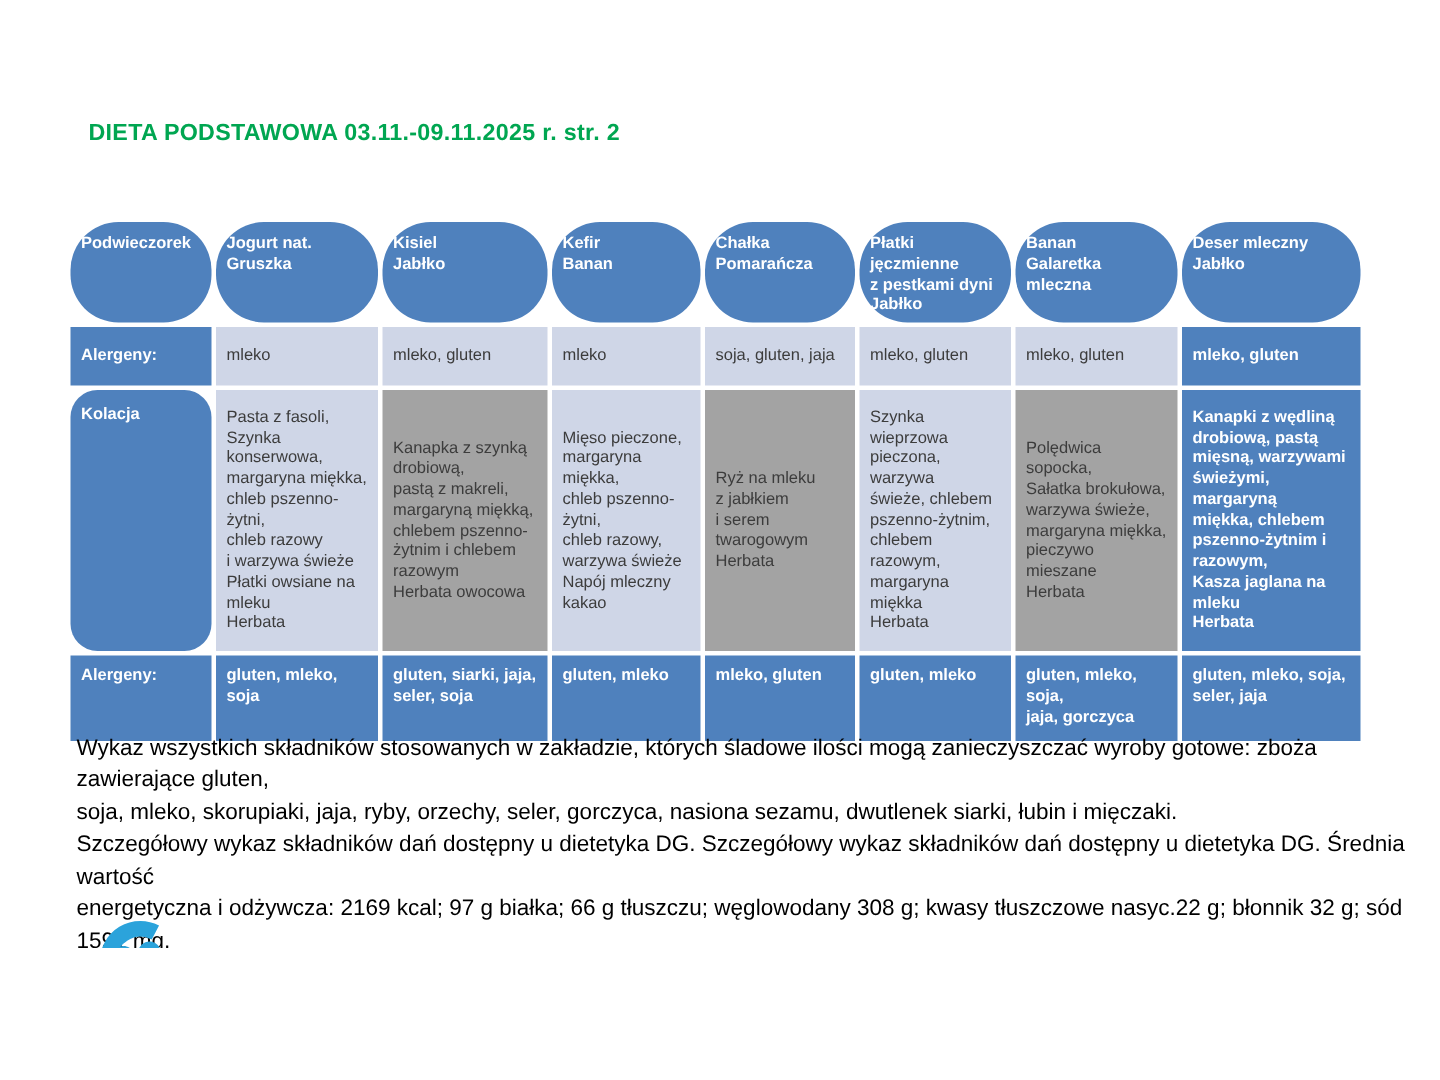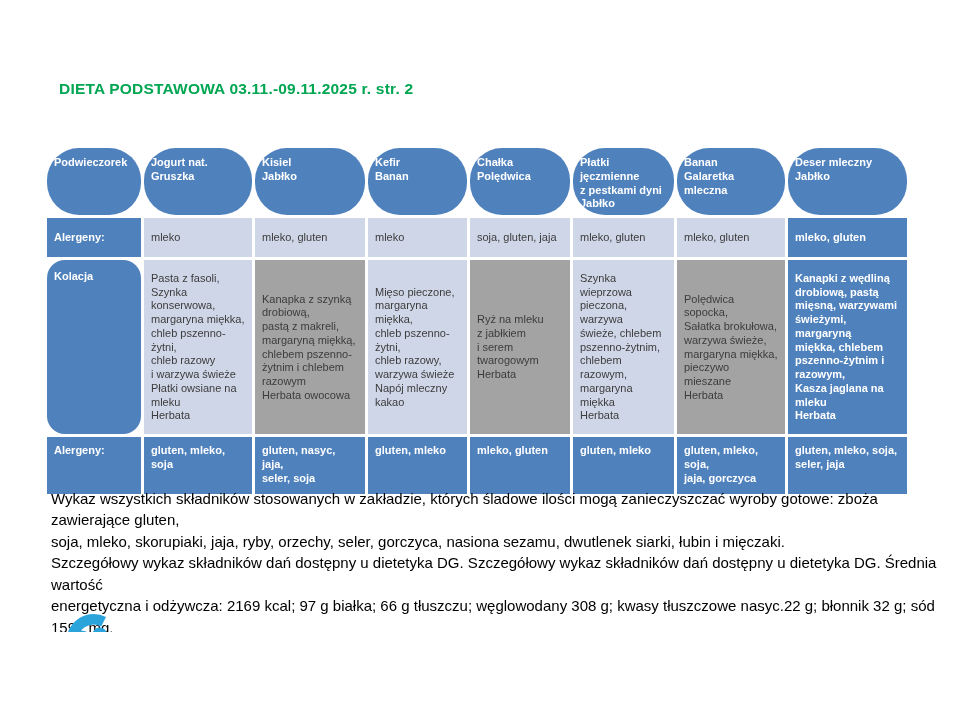--- a/index.html
+++ b/index.html
@@ -63,21 +63,21 @@
     <tbody>
         <tr class="r0">
       <td class="blue lbl">Podwieczorek</td>
       <td class="blue">Jogurt nat.
 Gruszka</td>
       <td class="blue">Kisiel
 Jabłko</td>
       <td class="blue">Kefir
 Banan</td>
       <td class="blue">Chałka
-Polędwica</td>
+Pomarańcza</td>
       <td class="blue">Płatki jęczmienne
 z pestkami dyni
 Jabłko</td>
       <td class="blue">Banan
 Galaretka mleczna</td>
       <td class="blue">Deser mleczny
 Jabłko</td>
     </tr>
     <tr class="r1">
       <td class="blue lbl">Alergeny:</td>
@@ -137,21 +137,21 @@
 świeżymi, margaryną
 miękka, chlebem
 pszenno-żytnim i
 razowym,
 Kasza jaglana na mleku
 Herbata</td>
     </tr>
     <tr class="r3">
       <td class="blue lbl">Alergeny:</td>
       <td class="blue">gluten, mleko, soja</td>
-      <td class="blue">gluten, nasyc, jaja,
+      <td class="blue">gluten, siarki, jaja,
 seler, soja</td>
       <td class="blue">gluten, mleko</td>
       <td class="blue">mleko, gluten</td>
       <td class="blue">gluten, mleko</td>
       <td class="blue">gluten, mleko, soja,
 jaja, gorczyca</td>
       <td class="blue">gluten, mleko, soja,
 seler, jaja</td>
     </tr>
   </tbody>

